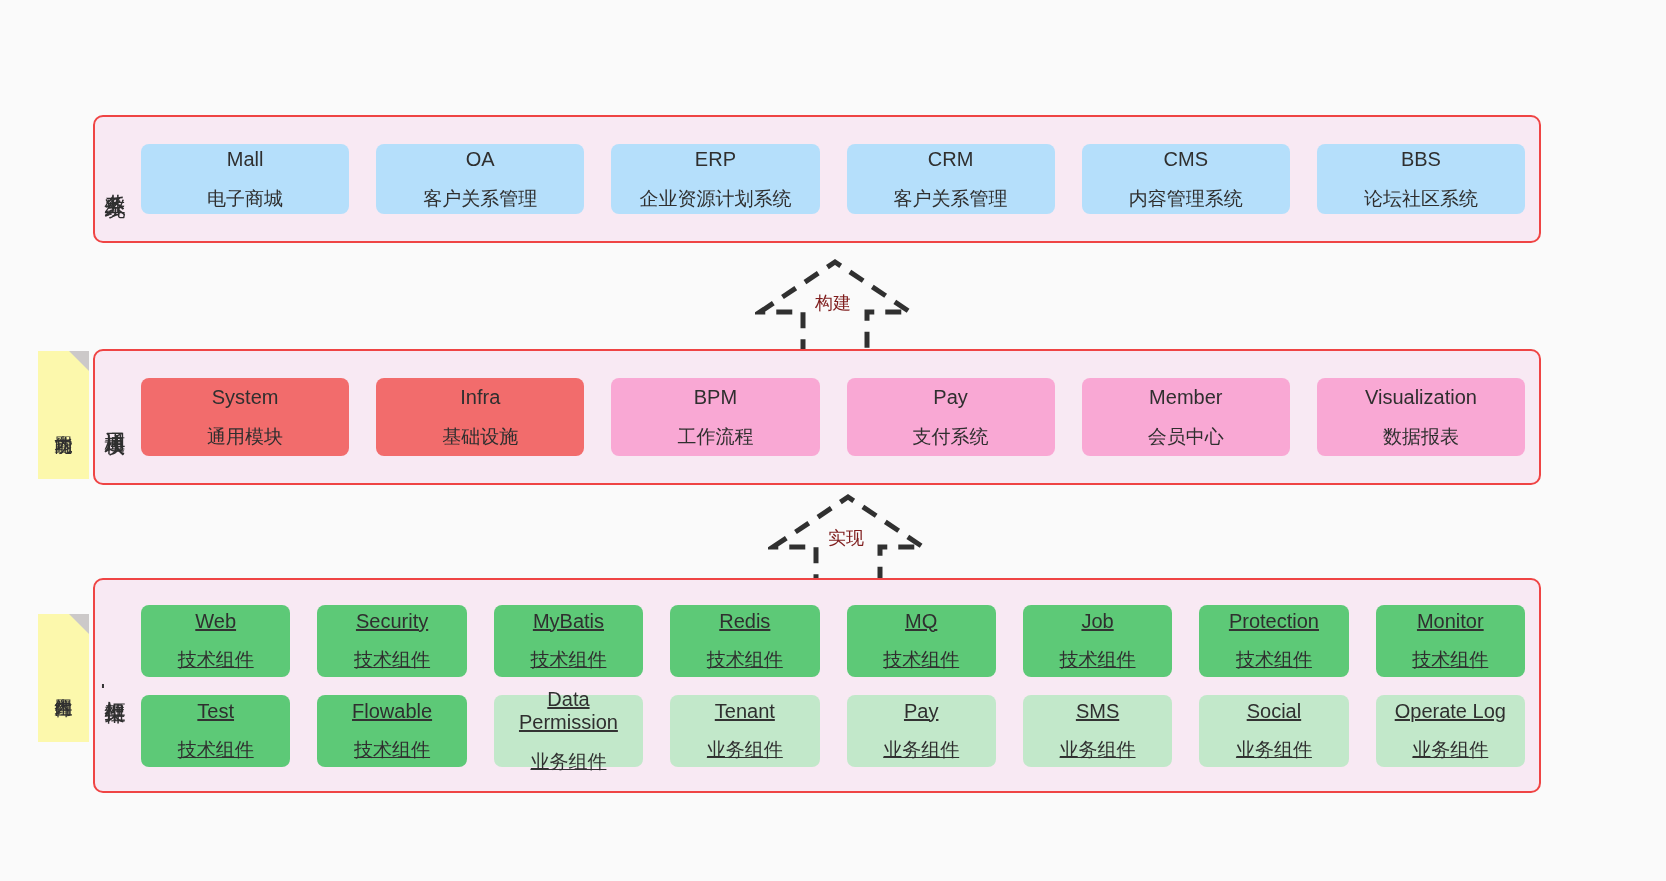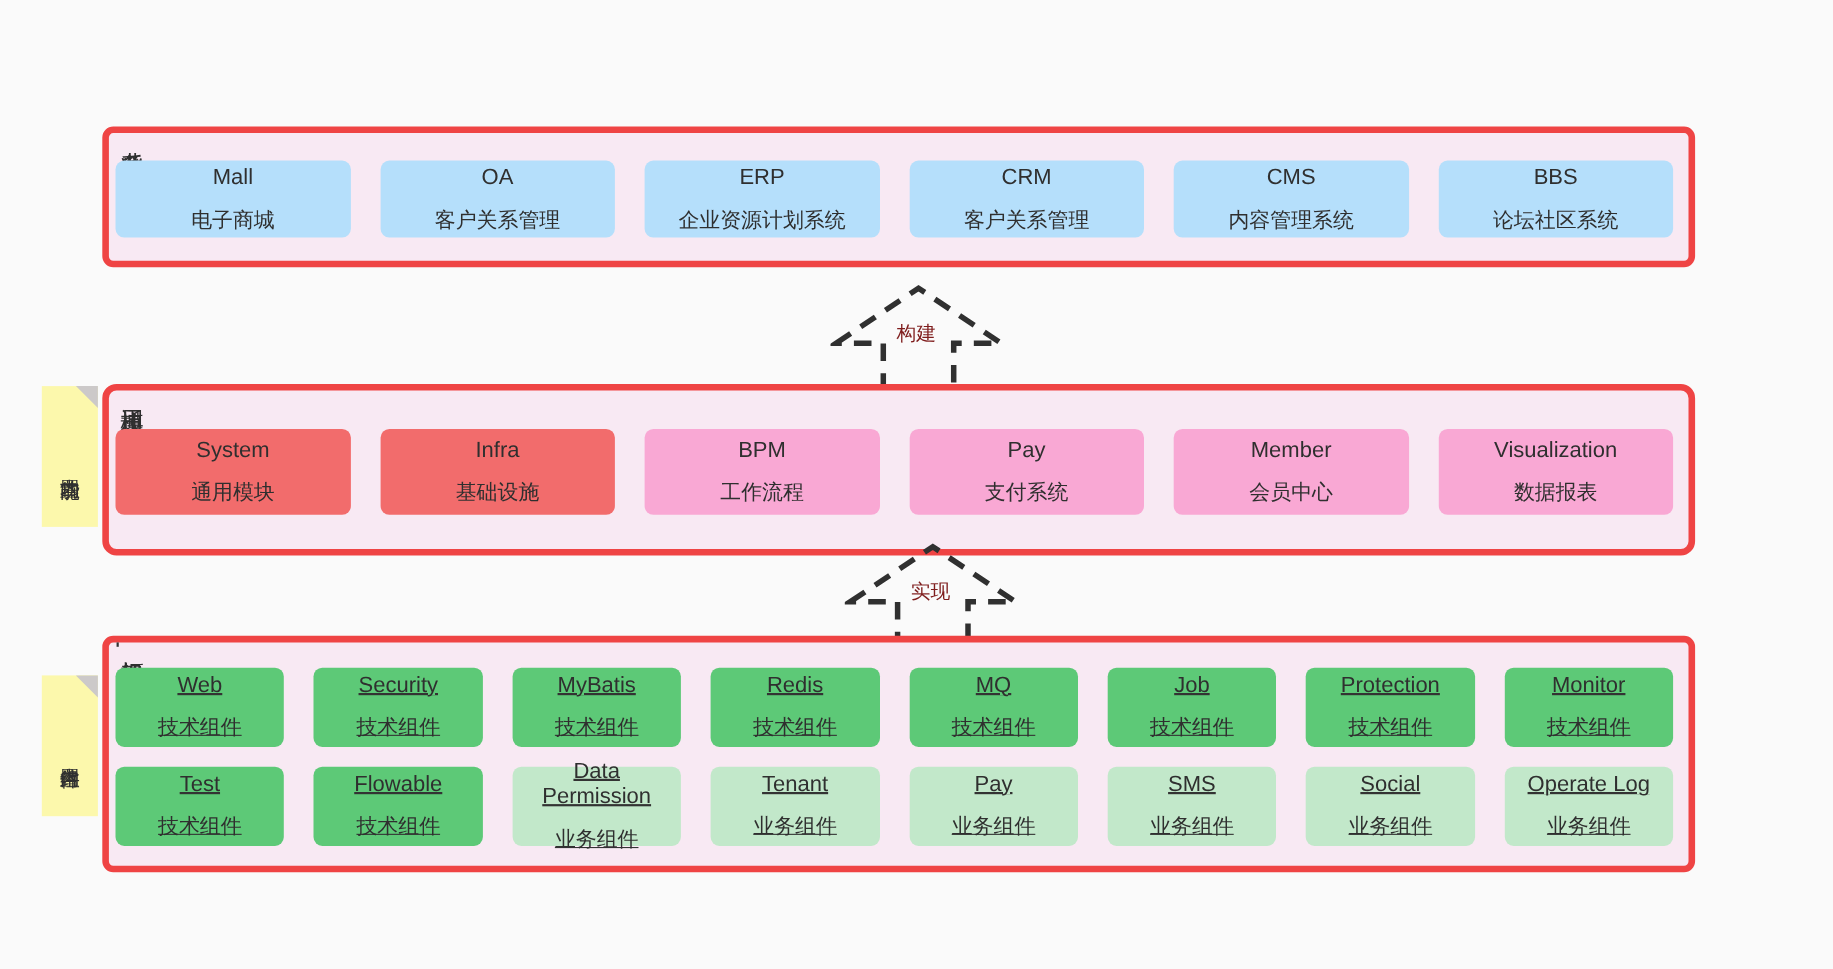--- a/index.html
+++ b/index.html
@@ -21,24 +21,23 @@
     left: 0; top: 0;
     width: 1666px;
     height: 881px;
   }
 
   
   .layer {
     position: absolute;
     box-sizing: border-box;
     background: #f8e9f3;
-    border: 6px solid #ef4444;
+    border: 2px solid #ef4444;
     border-radius: 10px;
     display: flex;
-    flex-direction: column;
     align-items: stretch;
   }
 
   .layer-title {
     flex: 0 0 auto;
     width: 40px;
     display: flex;
     align-items: center;
     justify-content: center;
     font-size: 21px;
@@ -90,21 +89,21 @@
   }
 
   .c-blue       { background: #b5dffb; }
   .c-red        { background: #f26c6c; }
   .c-pink       { background: #f9a8d4; }
   .c-green      { background: #5dc977; }
   .c-lightgreen { background: #c2e8ca; }
 
   
   #layer-business { left: 93px;  top: 115px; width: 1448px; height: 128px; }
-  #layer-common   { left: 93px;  top: 349px; width: 1448px; height: 156px; border-radius: 13px; }
+  #layer-common   { left: 93px;  top: 349px; width: 1448px; height: 136px; }
   #layer-frame    { left: 93px;  top: 578px; width: 1448px; height: 215px; text-decoration: underline; }
 
   #layer-business .card { height: 70px; }
   #layer-common   .card { height: 78px; }
   #layer-frame    .card { height: 72px; }
 
   
   .note {
     position: absolute;
     width: 51px;

